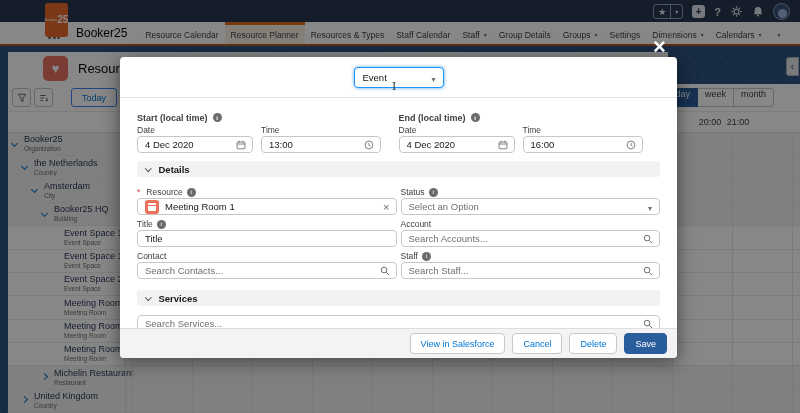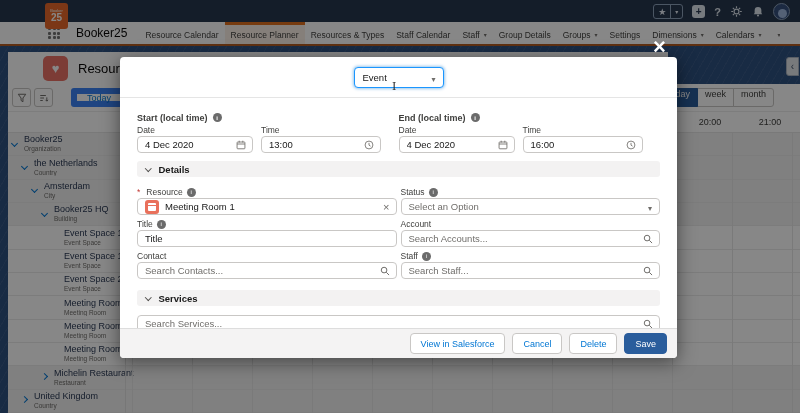--- a/index.html
+++ b/index.html
@@ -3,22 +3,22 @@
 <meta charset="utf-8">
 <style>
   *{margin:0;padding:0;box-sizing:border-box}
   html,body{width:800px;height:413px;overflow:hidden;background:#1c2b40}
   .screen{position:relative;width:800px;height:413px;overflow:hidden;
     font-family:"Liberation Sans","DejaVu Sans",sans-serif;background:#2E5180}
   .screen .texture{position:absolute;inset:46px 0 0 0;
     background:repeating-linear-gradient(120deg,rgba(255,255,255,.05) 0 1px,transparent 1px 7px)}
   
   .topbar{position:absolute;left:0;top:0;width:100%;height:22px;background:#26384F;z-index:3}
-  .logo{position:absolute;left:45px;top:3px;width:23px;height:26px;background:#E8682A;border-radius:3px;
-    z-index:12;display:flex;flex-direction:column;align-items:center;justify-content:center;color:#fff}
+  .logo{position:absolute;left:45px;top:3px;width:23px;height:34px;background:#E8682A;border-radius:3px;
+    z-index:12;display:flex;align-items:center;justify-content:center;color:#fff}
   .logo .t{font-size:4px;line-height:4px}
   .logo .n{font-size:10px;font-weight:700;line-height:10px}
   .scope{position:absolute;left:256px;top:5px;color:#dfe6ef;font-size:9px;display:flex;align-items:center;gap:3px}
   .scope::after{content:"\25BE";font-size:7px;color:#bccadd}
   .gsearch{position:absolute;left:292px;top:4px;width:228px;height:15px;background:#fff;border-radius:8px;
     display:flex;align-items:center;padding:0 7px;gap:5px}
   .gsearch input{border:0;outline:0;font-size:9px;color:#444;width:100%;background:transparent;font-family:inherit}
   input::placeholder{color:#706e6b}
   .util{position:absolute;right:10px;top:3px;display:flex;align-items:center;gap:9px;z-index:4}
   .fav{display:flex;border:1px solid #8ea2bc;border-radius:3px;height:15px}
@@ -58,21 +58,21 @@
   .ph-title{margin-left:10px;font-size:13px;color:#080707;white-space:nowrap}
   .collapse-btn{position:absolute;left:786px;top:57px;width:13px;height:19px;background:#E2E6EB;
     border:1px solid #aab4c0;border-radius:3px 0 0 3px;display:flex;align-items:center;justify-content:center;z-index:2}
   .collapse-btn::after{content:"\2039";font-size:10px;color:#44546a}
   .planner-body{position:absolute;left:8px;top:84px;right:0;bottom:0;background:#fff;overflow:hidden;z-index:1}
   .toolbar{position:absolute;left:0;top:0;right:0;height:28px;border-bottom:1px solid #ededed;
     display:flex;align-items:center;background:#fff}
   .icon-btn{width:19px;height:19px;border:1px solid #c9c7c5;border-radius:3px;background:#fff;
     display:flex;align-items:center;justify-content:center;flex:none}
   .icon-btn.first{margin-left:4px}.icon-btn + .icon-btn{margin-left:3px}
-  .tb-btn{height:19px;padding:0 10px;border:6px solid #3b82f6;border-radius:3px;color:#0176d3;font-size:9px;
+  .tb-btn{height:19px;padding:0 10px;border:1px solid #3b82f6;border-radius:3px;color:#0176d3;font-size:9px;
     display:flex;align-items:center;background:#fff;white-space:nowrap}
   .today-btn{margin-left:18px}
   .date-btn{margin-left:12px;width:74px;overflow:hidden}
   .views{position:absolute;right:26px;top:4px;display:flex;height:19px}
   .view{padding:0 7px;display:flex;font-size:9px;border:1px solid #c9c7c5;
     background:#fff;color:#3e3e3c;margin-left:-1px}
   .view:first-child{border-radius:3px 0 0 3px;margin-left:0}
   .view:last-child{border-radius:0 3px 3px 0}
   .view.active{background:#2A5D9C;border-color:#2A5D9C;color:#fff;z-index:1}
   .timeline-head{position:absolute;left:0;top:28px;right:0;height:21px;border-bottom:1px solid #e4e4e4;background:#fff}
@@ -274,21 +274,21 @@
             <span>week</span>
           </span>
           <span class="view">
             <span>month</span>
           </span>
         </div>
     </div>
     <div class="timeline-head">
 
     <span class="hour" style="left: 672px;">20:00</span>
-        <span class="hour" style="left: 732px; text-align: center;">21:00</span>
+        <span class="hour" style="left: 700px; text-align: center;">21:00</span>
       </div>
     <div class="rows">
 
     <div class="row group" style="padding-left: 4px;">
           <span class="chev expanded"></span>
           <span class="row-text">
             <span class="r-name">Booker25</span>
             <span class="r-type">Organization</span>
           </span>
         </div>

